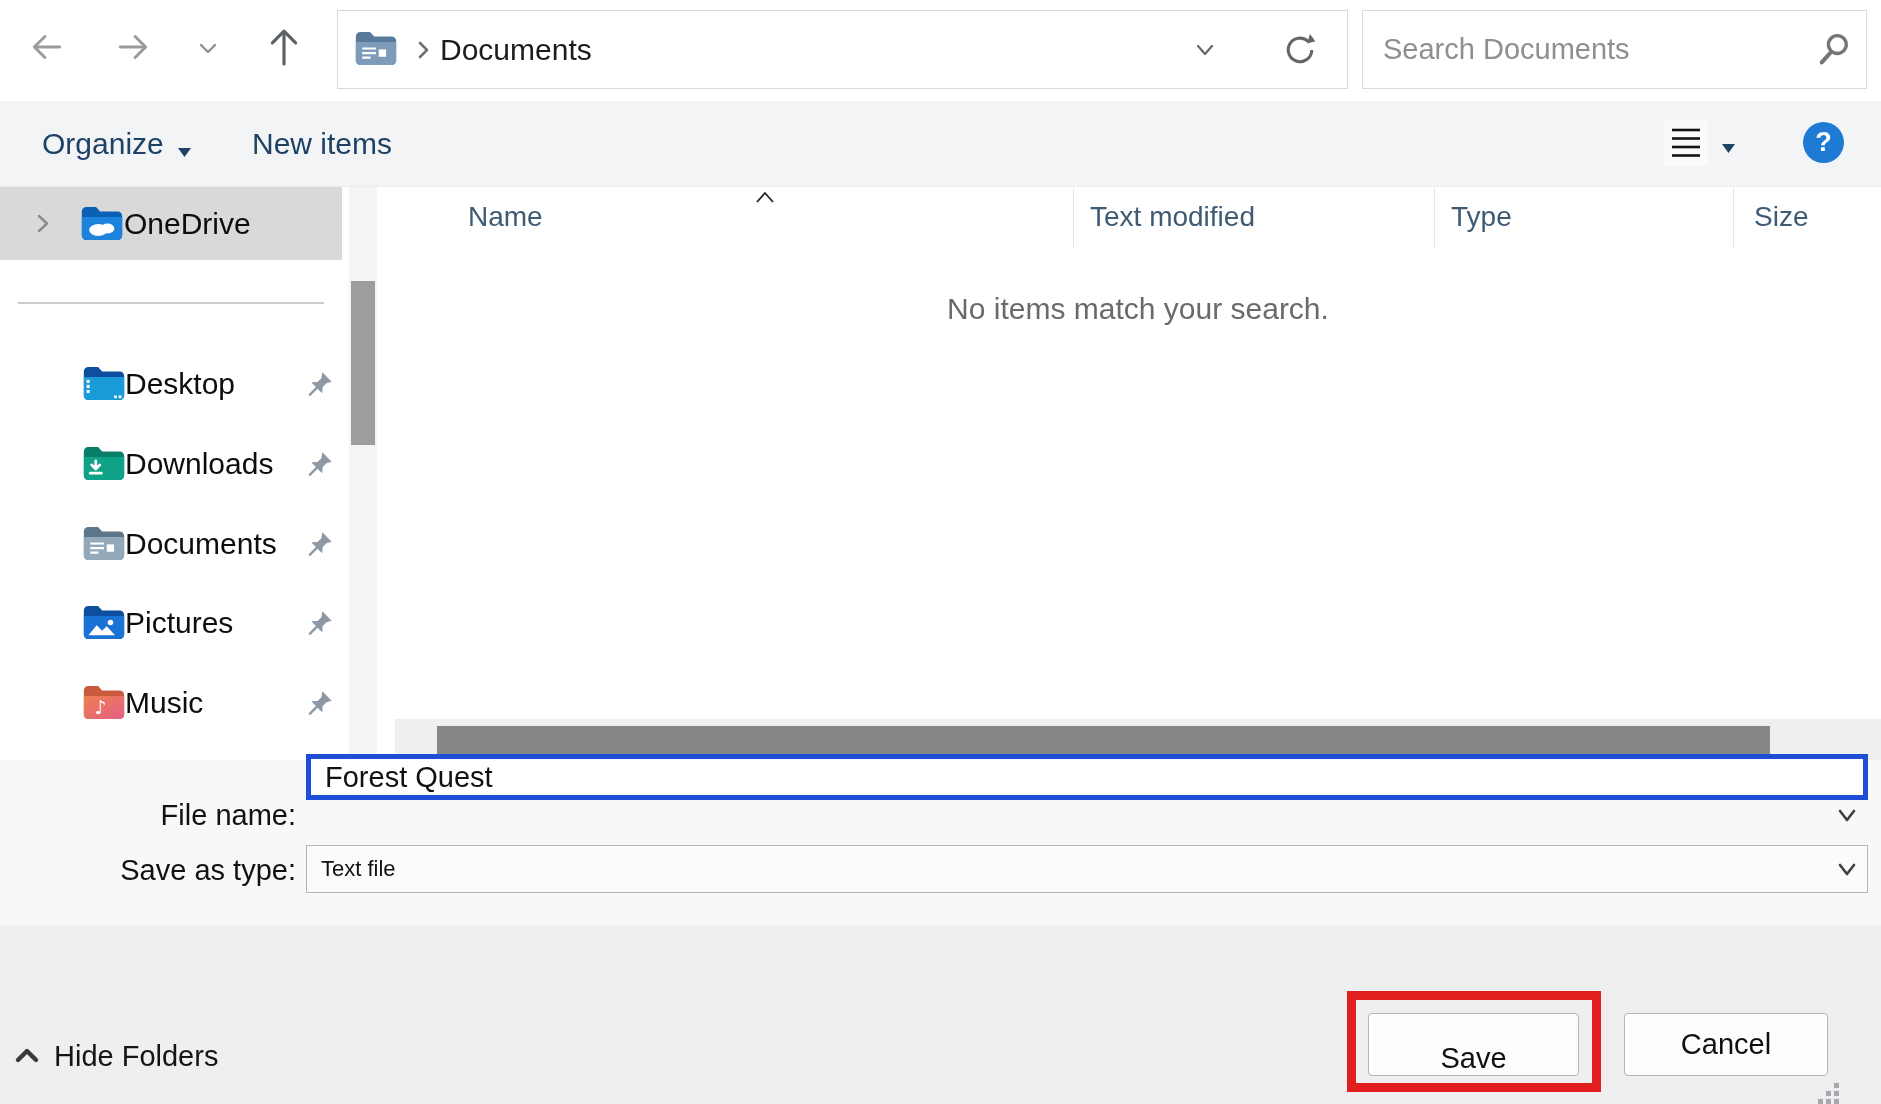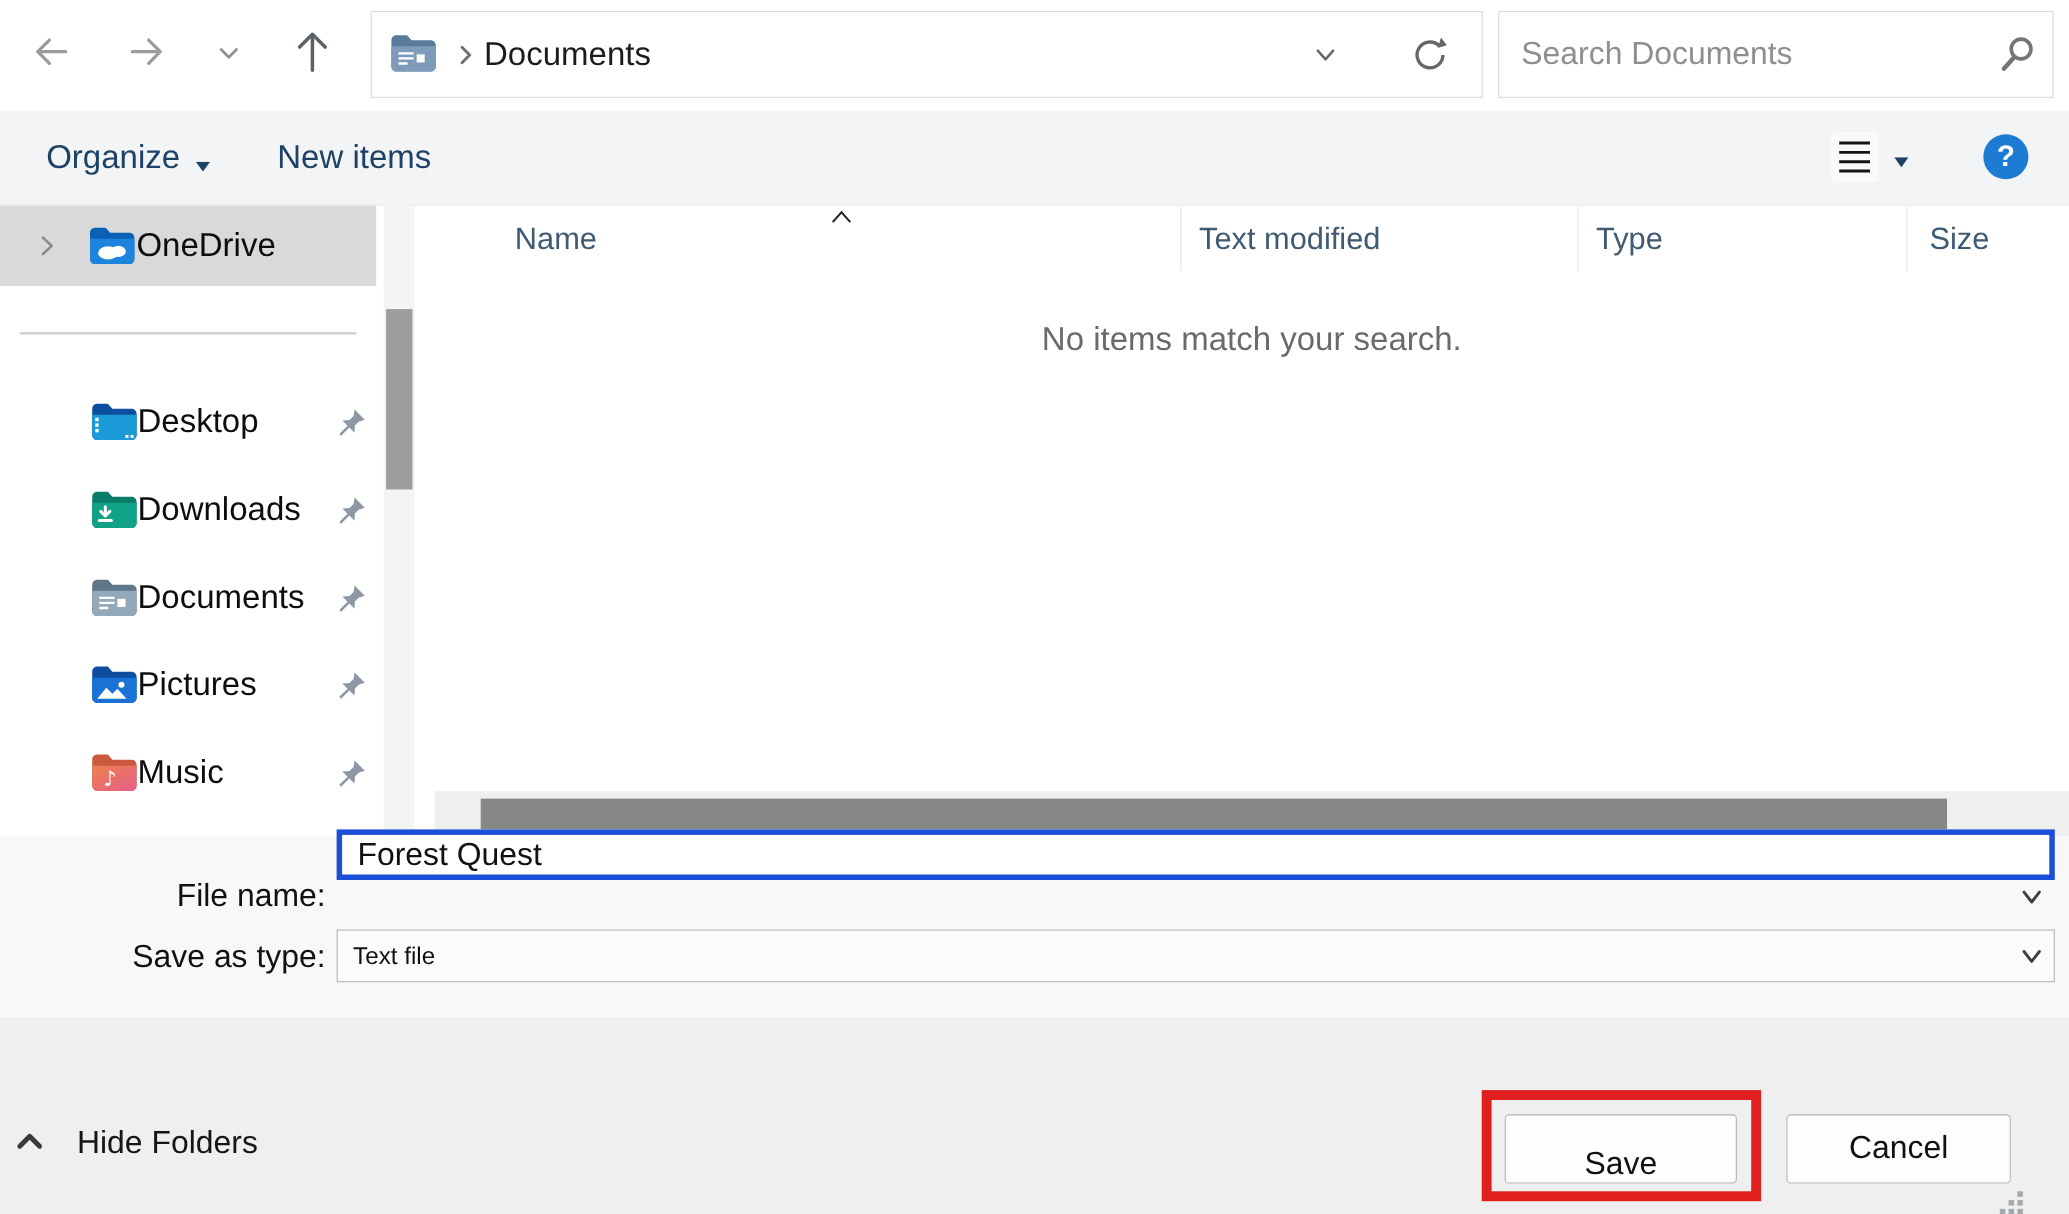--- a/index.html
+++ b/index.html
@@ -99,21 +99,21 @@
     left:306px; top:845px; width:1562px; height:48px;
     background:#fbfbfb; border:1px solid #b5b5b5;
     font-size:22px; color:#111; line-height:46px; padding-left:14px; cursor:default;
   }
   .combo-chev { width:28px; height:24px; }
   .cc-name { left:1833px; top:804px; }
   .cc-type { left:1833px; top:858px; }
 
   
   .footer { left:0; top:925px; width:1881px; height:179px; background:#efefef; }
-  .hide-folders { left:12px; top:1023px; height:50px; display:flex; align-items:flex-start; gap:28px;
+  .hide-folders { left:12px; top:1023px; height:50px; display:flex; align-items:flex-end; gap:12px;
                   font-size:29px; color:#151515; cursor:default; }
   .red-annotation { left:1347px; top:991px; width:254px; height:101px; border:9px solid #e11f1f; }
   .dlg-btn {
     display:flex; align-items:center; justify-content:center;
     background:#fdfdfd; border:1px solid #b5b5b5; border-radius:4px;
     font-size:29px; color:#111; cursor:default;
   }
   .btn-save   { left:1368px; top:1013px; width:211px; height:63px;align-items:flex-end; }
   .btn-cancel { left:1612px; top:1013px; width:204px; height:63px;margin-left:12px; }
 

